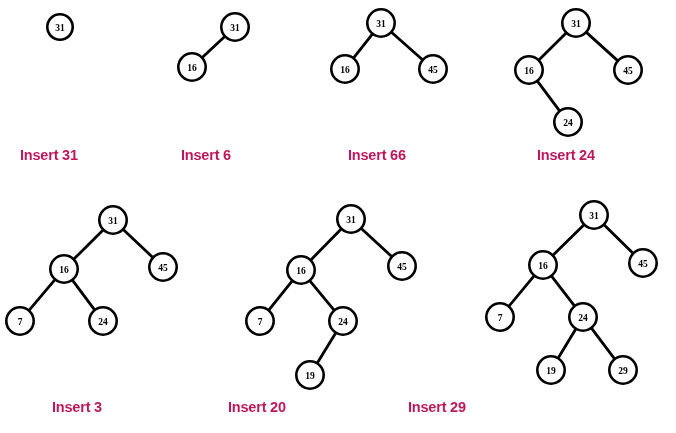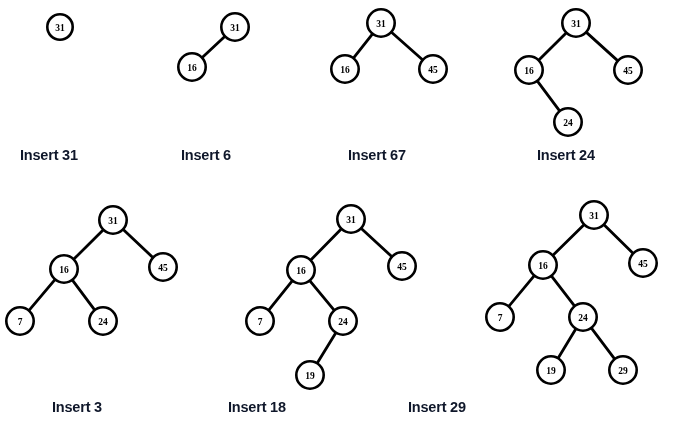--- a/index.html
+++ b/index.html
@@ -21,21 +21,21 @@
     top: 0;
     width: 676px;
     height: 433px;
   }
   .step-caption {
     position: absolute;
     font-family: "Liberation Sans", sans-serif;
     font-weight: bold;
     font-size: 14.5px;
     line-height: 16px;
-    color: #0f172a;
+    color: #be185d;
     white-space: nowrap;
     letter-spacing: -0.2px;
   }
   .node-circle {
     fill: #ffffff;
     stroke: #000000;
     stroke-width: 2.6;
   }
   .node-label {
     font-family: "Liberation Serif", serif;
@@ -193,20 +193,20 @@
         <g>
           <circle class="node-circle" cx="623" cy="370" r="13.7"></circle>
           <text class="node-label" x="623" y="370.5">29</text>
         </g>
       </g>
   </svg>
 
   <div id="captions-layer">
       <div class="step-caption" style="left: 20px; top: 147px;">Insert 31</div>
       <div class="step-caption" style="left: 181px; top: 147px;">Insert 6</div>
-      <div class="step-caption" style="left: 348px; top: 147px;">Insert 67</div>
+      <div class="step-caption" style="left: 348px; top: 147px;">Insert 66</div>
       <div class="step-caption" style="left: 537px; top: 147px;">Insert 24</div>
       <div class="step-caption" style="left: 52px; top: 399px;">Insert 3</div>
-      <div class="step-caption" style="left: 228px; top: 399px;">Insert 18</div>
+      <div class="step-caption" style="left: 228px; top: 399px;">Insert 20</div>
       <div class="step-caption" style="left: 408px; top: 399px;">Insert 29</div>
     </div>
 
 </div>
 
 </body></html>

